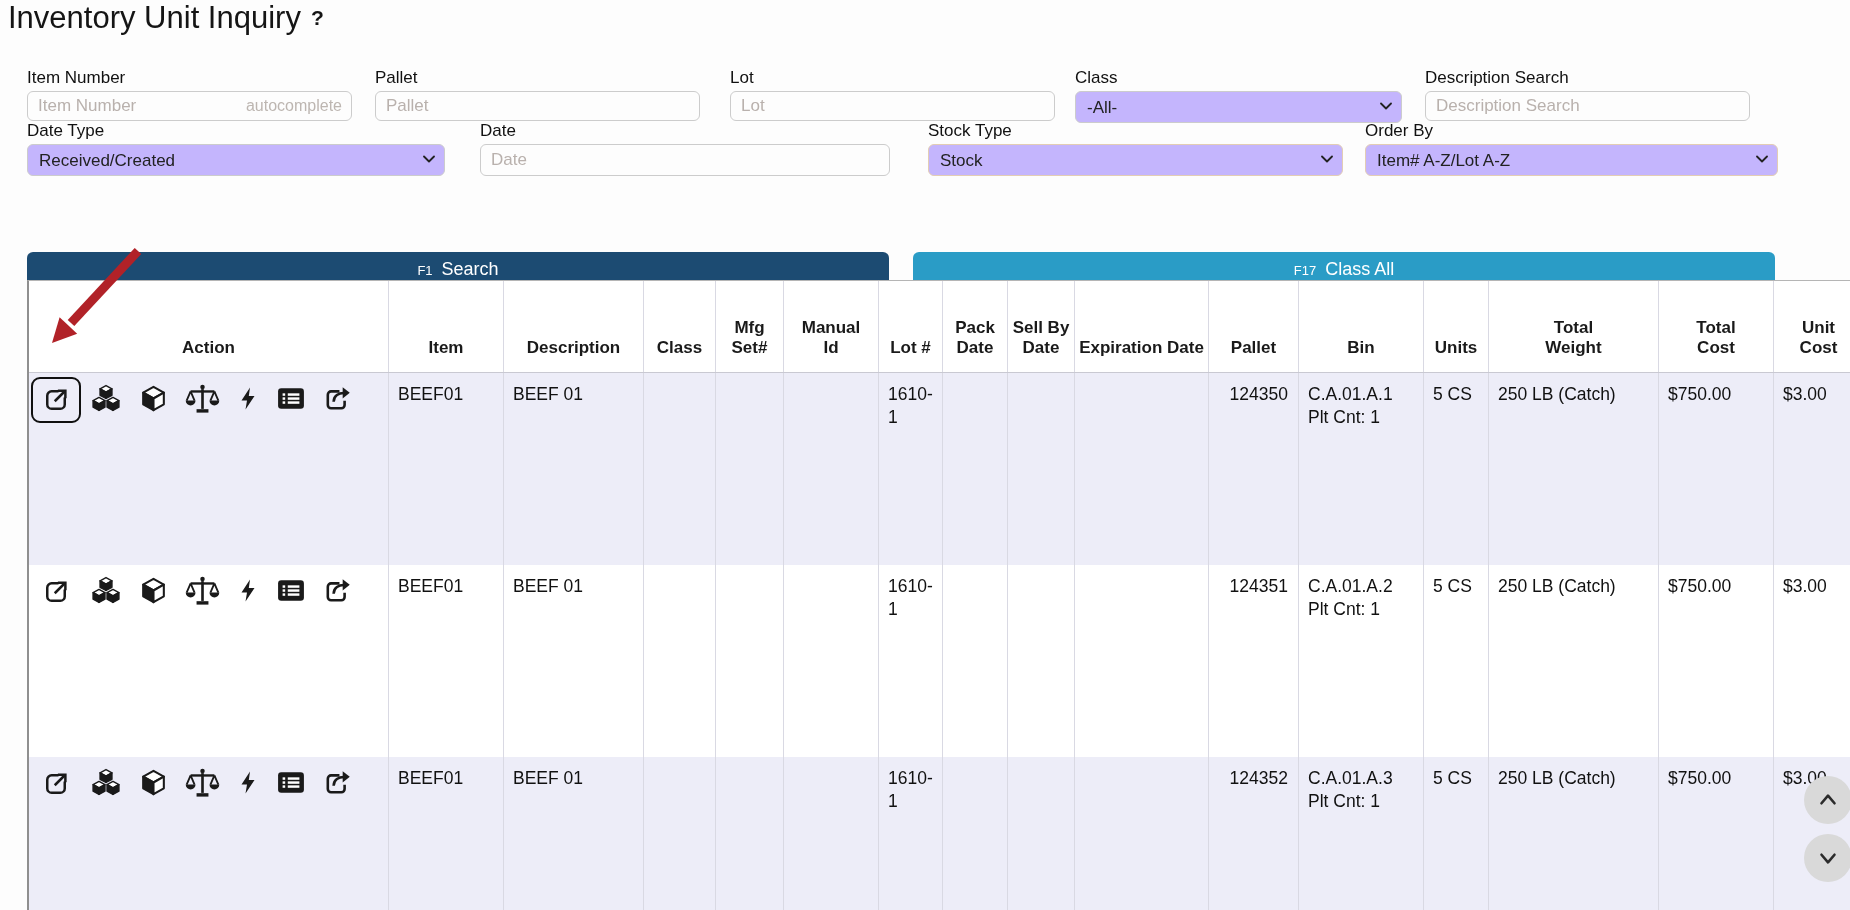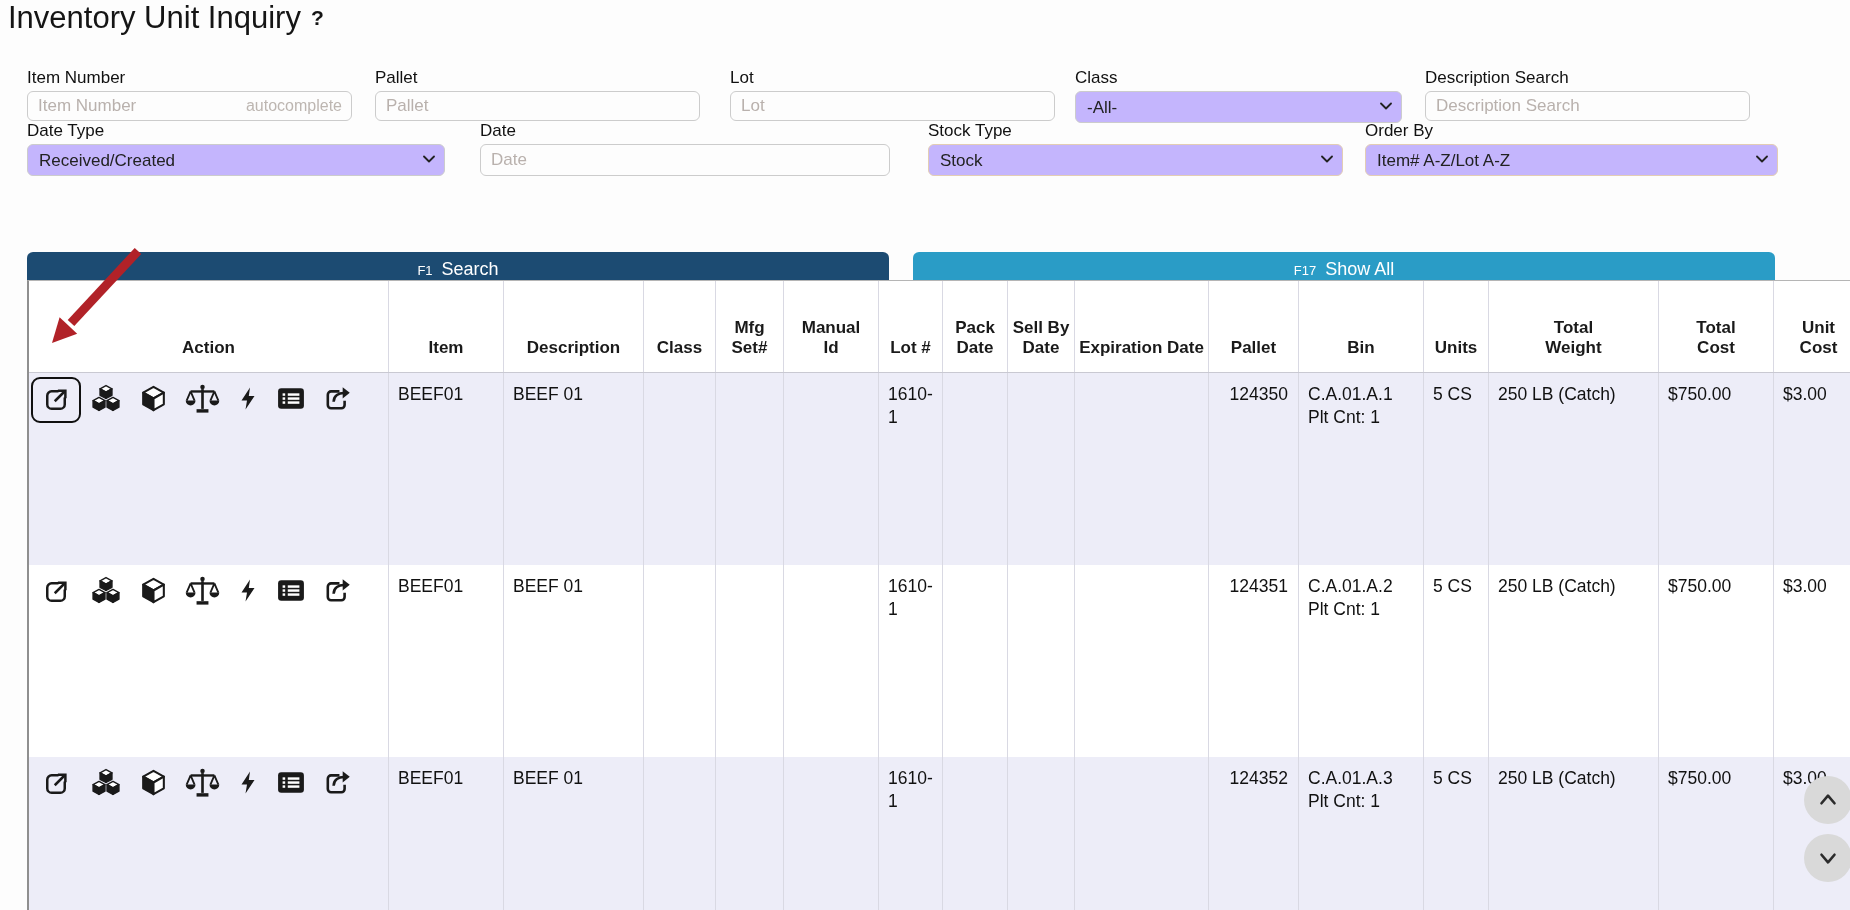--- a/index.html
+++ b/index.html
@@ -230,21 +230,21 @@
         </svg>
     </div>
   </div>
 
   <button class="big-btn" style="left:27px; width:862px; background:#1c4b72;">
     <span class="fkey">F1</span>
     <span class="blabel">Search</span>
   </button>
   <button class="big-btn" style="left:913px; width:862px; background:#2a9cc6;">
     <span class="fkey">F17</span>
-    <span class="blabel">Show All</span>
+    <span class="blabel">Class All</span>
   </button>
 
   <div class="tbl">
 
     <div class="tr th-row">
       <div class="cell hc c-action">
           <span class="hd">Action</span>
         </div>
       <div class="cell hc c-item">
           <span class="hd">Item</span>

